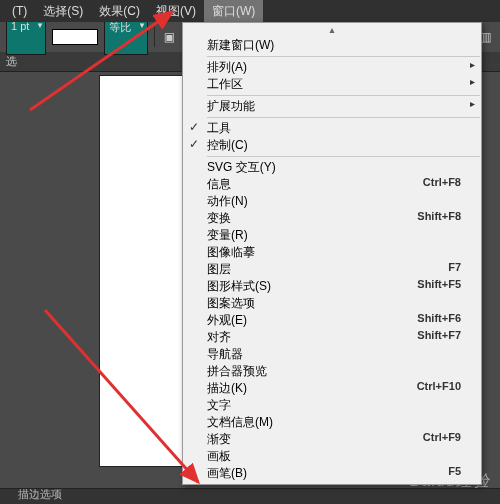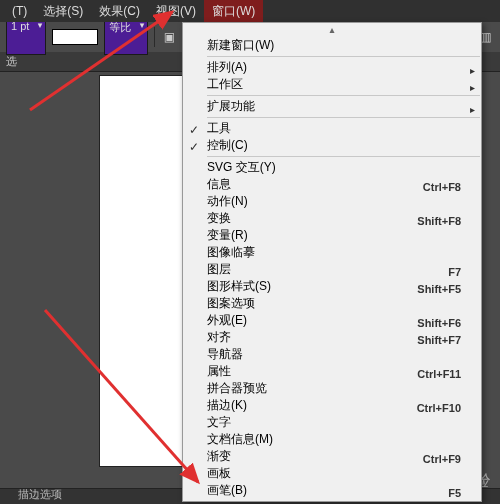--- a/index.html
+++ b/index.html
@@ -21,34 +21,34 @@
     padding-left: 4px;
     position: relative;
     z-index: 10;
   }
   .menubar-item {
     padding: 3px 8px;
     cursor: pointer;
     color: #ddd;
   }
   .menubar-item.active {
-    background: #7f1d1d;
+    background: #737373;
   }
   
   .toolbar {
     height: 30px;
     background: #4a4a4a;
     display: flex;
     align-items: center;
     padding: 0 6px;
     gap: 6px;
     position: relative;
   }
   .tool-select {
-    background: #4c1d95;
+    background: #0f766e;
     border: 1px solid #1a1a1a;
     color: #ddd;
     height: 36px;
     padding: 0 16px 0 4px;
     font-size: 11px;
     position: relative;
   }
   .tool-select::after {
     content: "▾";
     position: absolute;
@@ -110,21 +110,21 @@
     width: 300px;
     background: #f0f0f0;
     border: 1px solid #999;
     box-shadow: 2px 2px 6px rgba(0,0,0,.4);
     z-index: 100;
     color: #000;
     padding: 2px 0;
   }
   .menu-row {
     display: flex;
-    align-items: flex-end;
+    align-items: flex-start;
     height: 17px;
     padding: 0 20px 0 24px;
     position: relative;
     font-size: 12px;
     cursor: pointer;
     white-space: nowrap;
   }
   .menu-row .label { flex: 1; }
   .menu-row .shortcut { color: #333; font-size: 11px; margin-left: 20px; font-weight: bold; }
   .menu-row .submenu-arrow {
@@ -276,24 +276,20 @@
     <div class="menu-row">
       <span class="label">外观(E)</span>
       <span class="shortcut">Shift+F6</span>
     </div>
     <div class="menu-row">
       <span class="label">对齐</span>
       <span class="shortcut">Shift+F7</span>
     </div>
     <div class="menu-row">
       <span class="label">导航器</span>
-    </div>
-    <div class="menu-row">
-      <span class="label">属性</span>
-      <span class="shortcut">Ctrl+F11</span>
     </div>
     <div class="menu-row">
       <span class="label">拼合器预览</span>
     </div>
     <div class="menu-row">
       <span class="label">描边(K)</span>
       <span class="shortcut">Ctrl+F10</span>
     </div>
     <div class="menu-row">
       <span class="label">文字</span>

